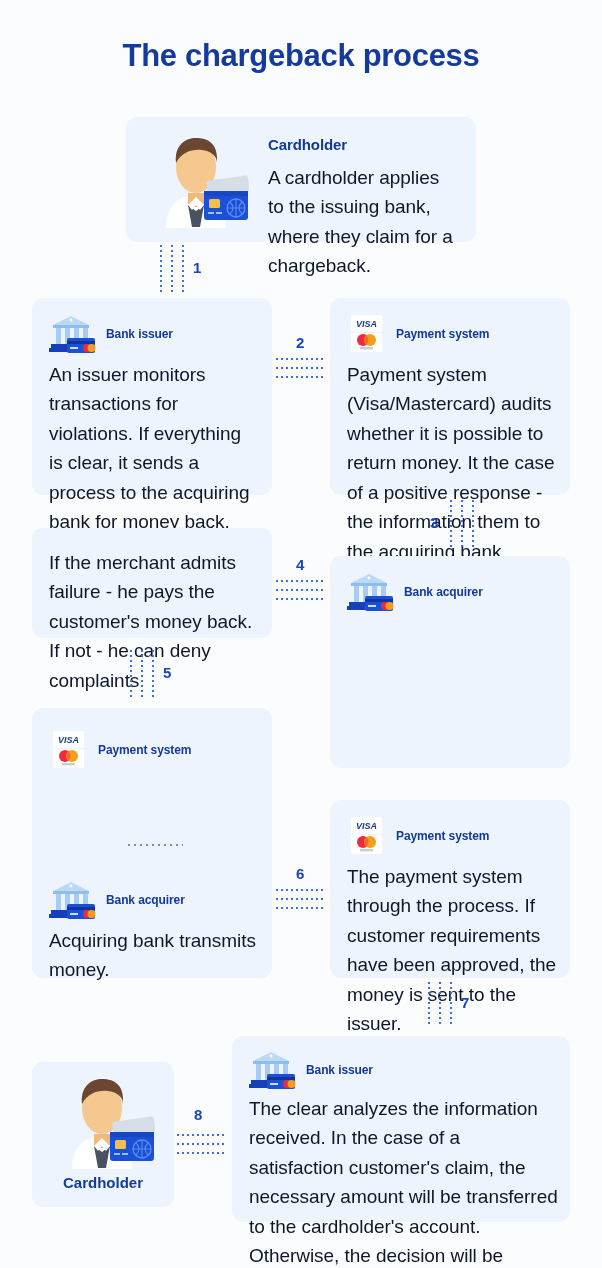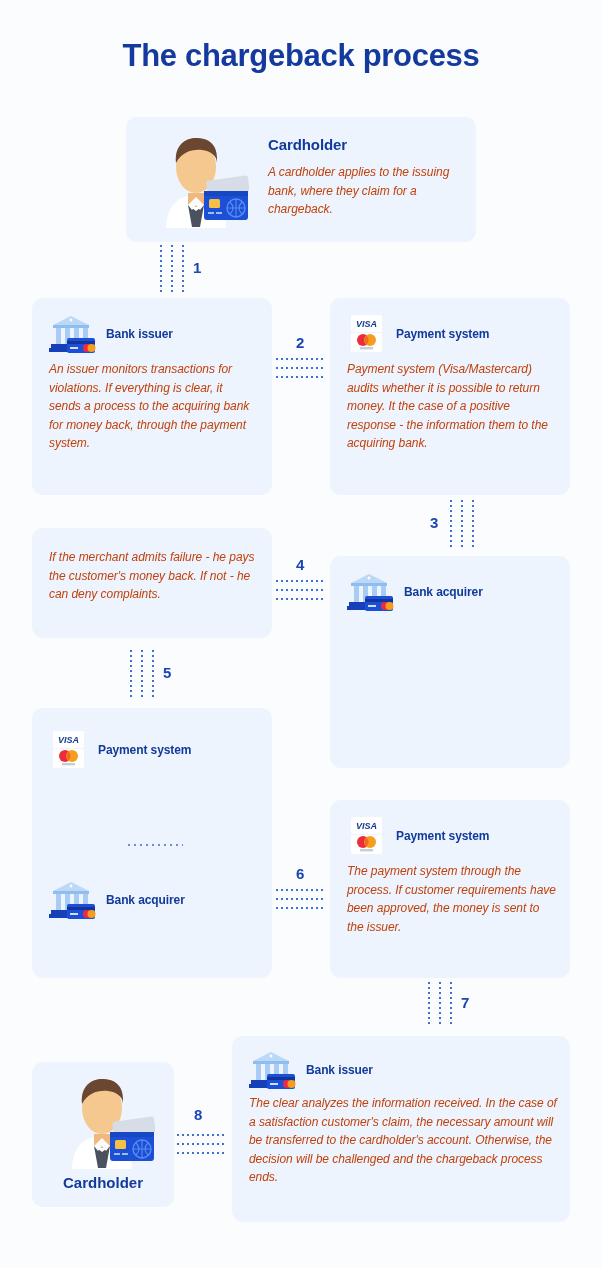--- a/index.html
+++ b/index.html
@@ -23,23 +23,22 @@
   .card {
     position: absolute;
     background: #edf4fd;
     border-radius: 11px;
   }
   .card-title {
     font-size: 12px; font-weight: bold; color: #123a9c;
     letter-spacing: -0.1px;
   }
   .card-body {
-    font-size: 12px; line-height: 1.55; color: #c2410c;
+    font-size: 19px; line-height: 1.55; color: #0f172a;
     letter-spacing: -0.05px;
-    font-style: italic;
   }
   .head-row { display: flex; align-items: center; gap: 9px; }
 
   
   .conn { position: absolute; }
   .conn .num {
     position: absolute; font-size: 15px; font-weight: bold; color: #1b45b4;
   }
   .vline {
     position: absolute; width: 2px;
@@ -233,20 +232,21 @@
           <circle cx="22" cy="6" r="1.4" fill="#ffffff"></circle>
           <rect x="18" y="24" width="28" height="15" rx="2" fill="#1b4fd8"></rect>
           <rect x="18" y="27" width="28" height="3" fill="#12349c"></rect>
           <rect x="21" y="33" width="8" height="2" fill="#cfe0fb"></rect>
           <circle cx="38" cy="34" r="4" fill="#ee2b3c"></circle>
           <circle cx="42.5" cy="34" r="4" fill="#f79d1e"></circle>
         </svg>
       </span>
       <span class="card-title">Bank acquirer</span>
     </div>
+    <div class="card-body" style="position:absolute; left:17px; top:218px; width:212px;">Acquiring bank transmits money.</div>
   </div>
 
   <div class="conn" style="left:276px; top:865px; width:52px; height:42px;">
     <div class="num" style="left:20px; top:0px;">6</div>
     <div class="hline" style="left:0; top:24px; width:50px;"></div>
     <div class="hline" style="left:0; top:33px; width:50px;"></div>
     <div class="hline" style="left:0; top:42px; width:50px;"></div>
   </div>
 
   <div class="card" style="left:330px; top:800px; width:240px; height:178px;">

